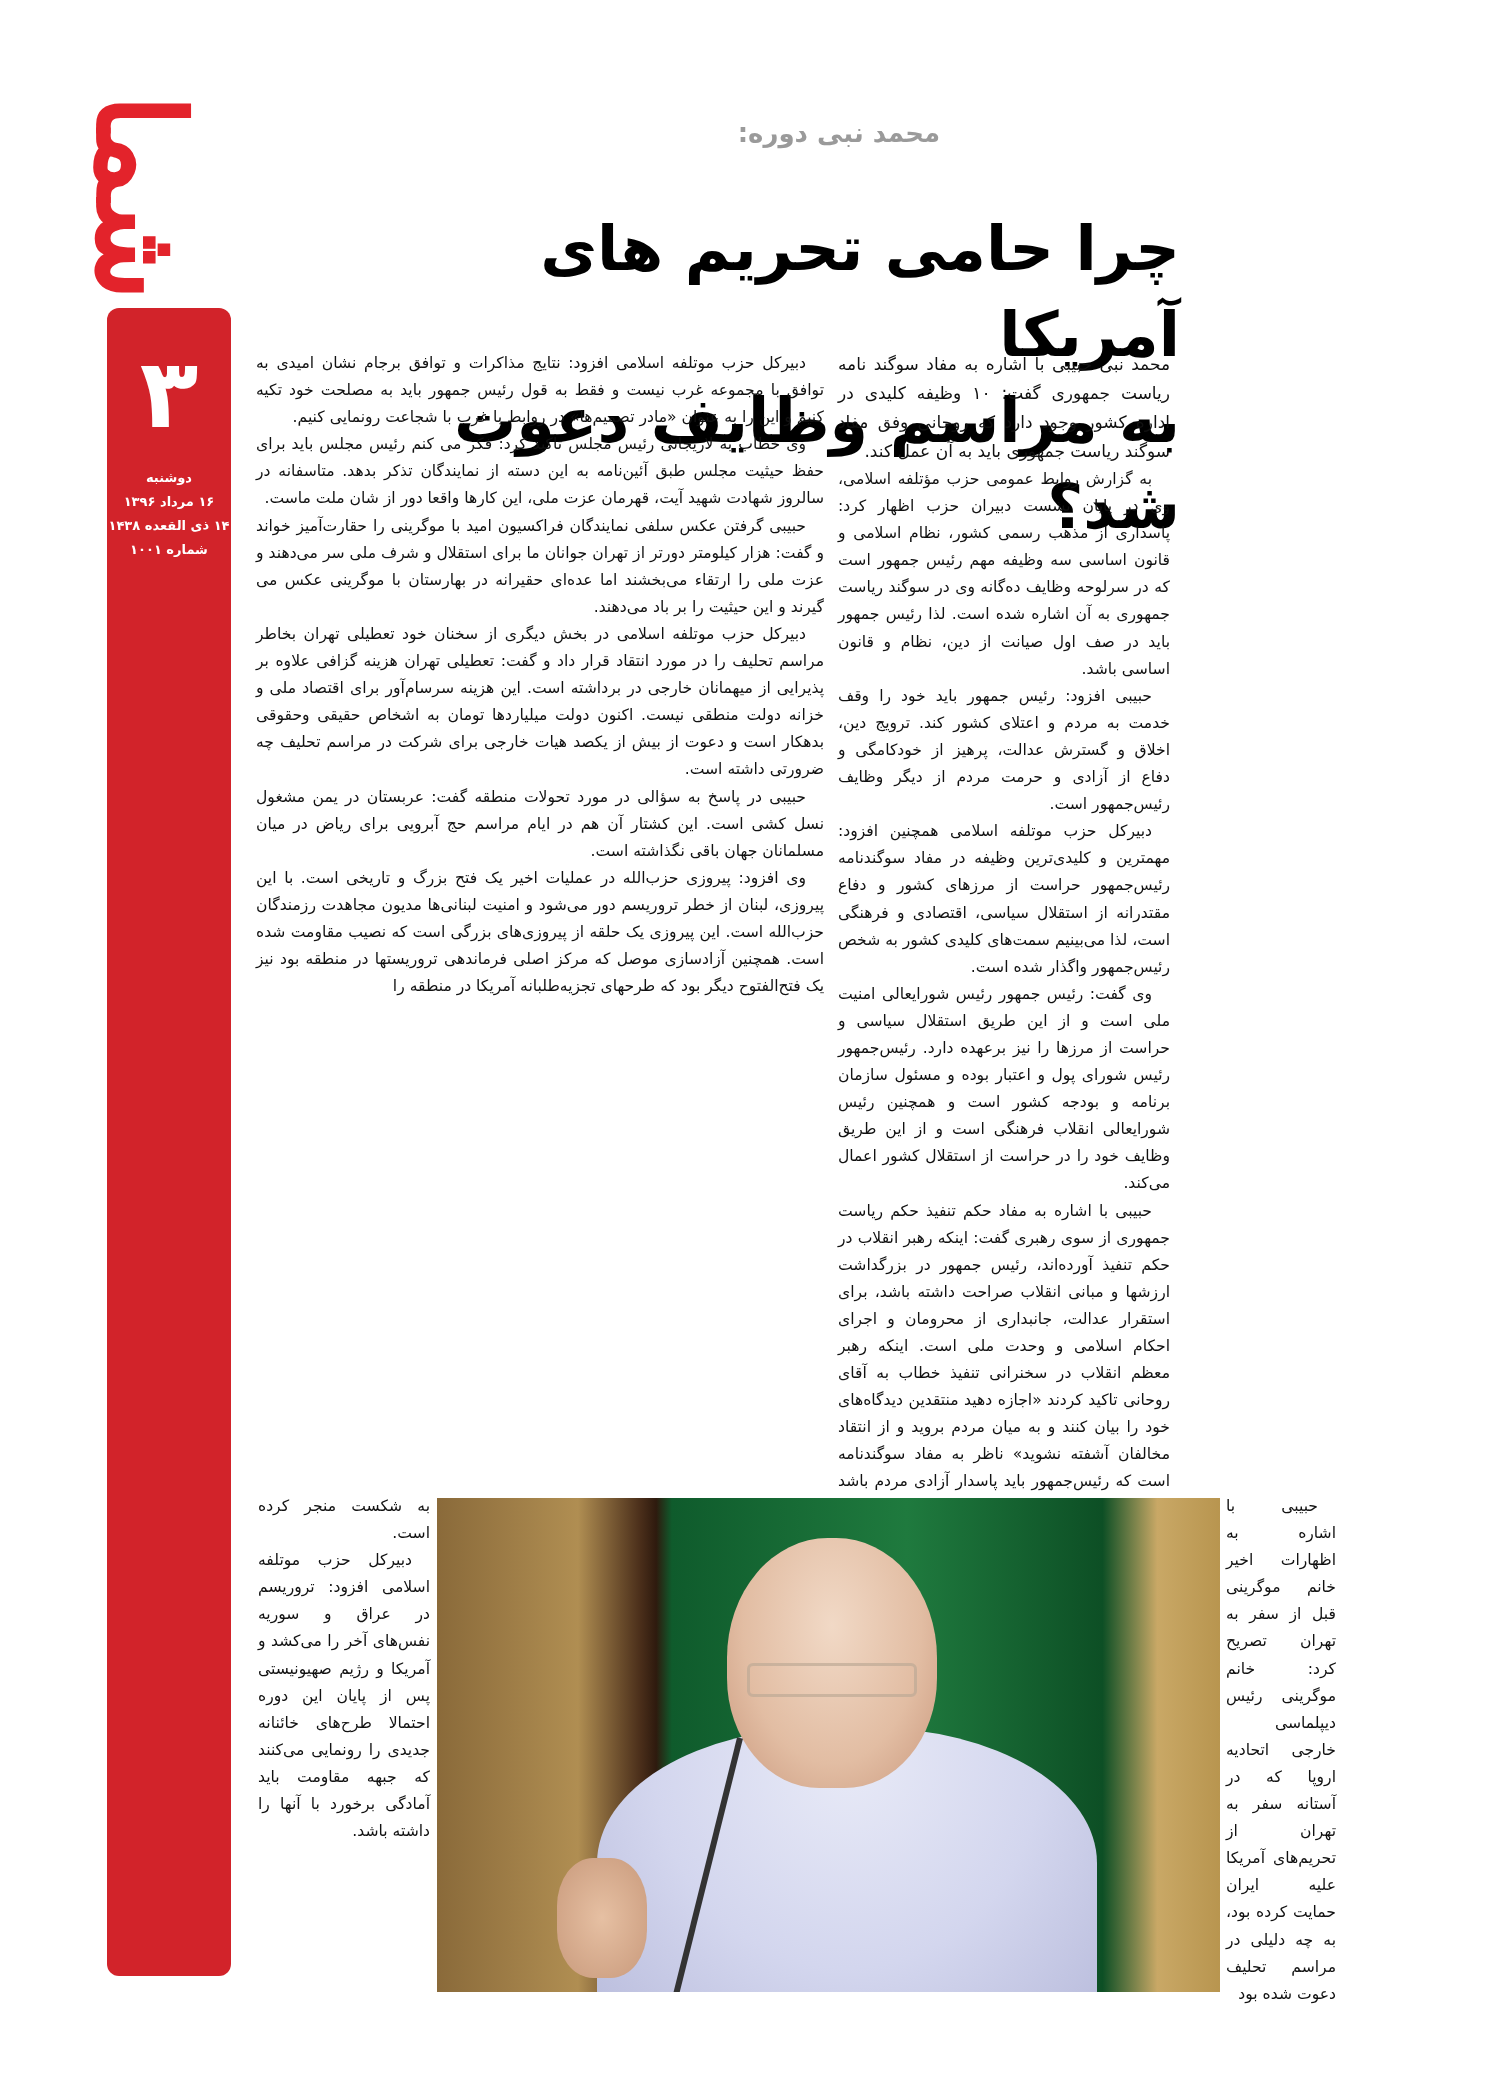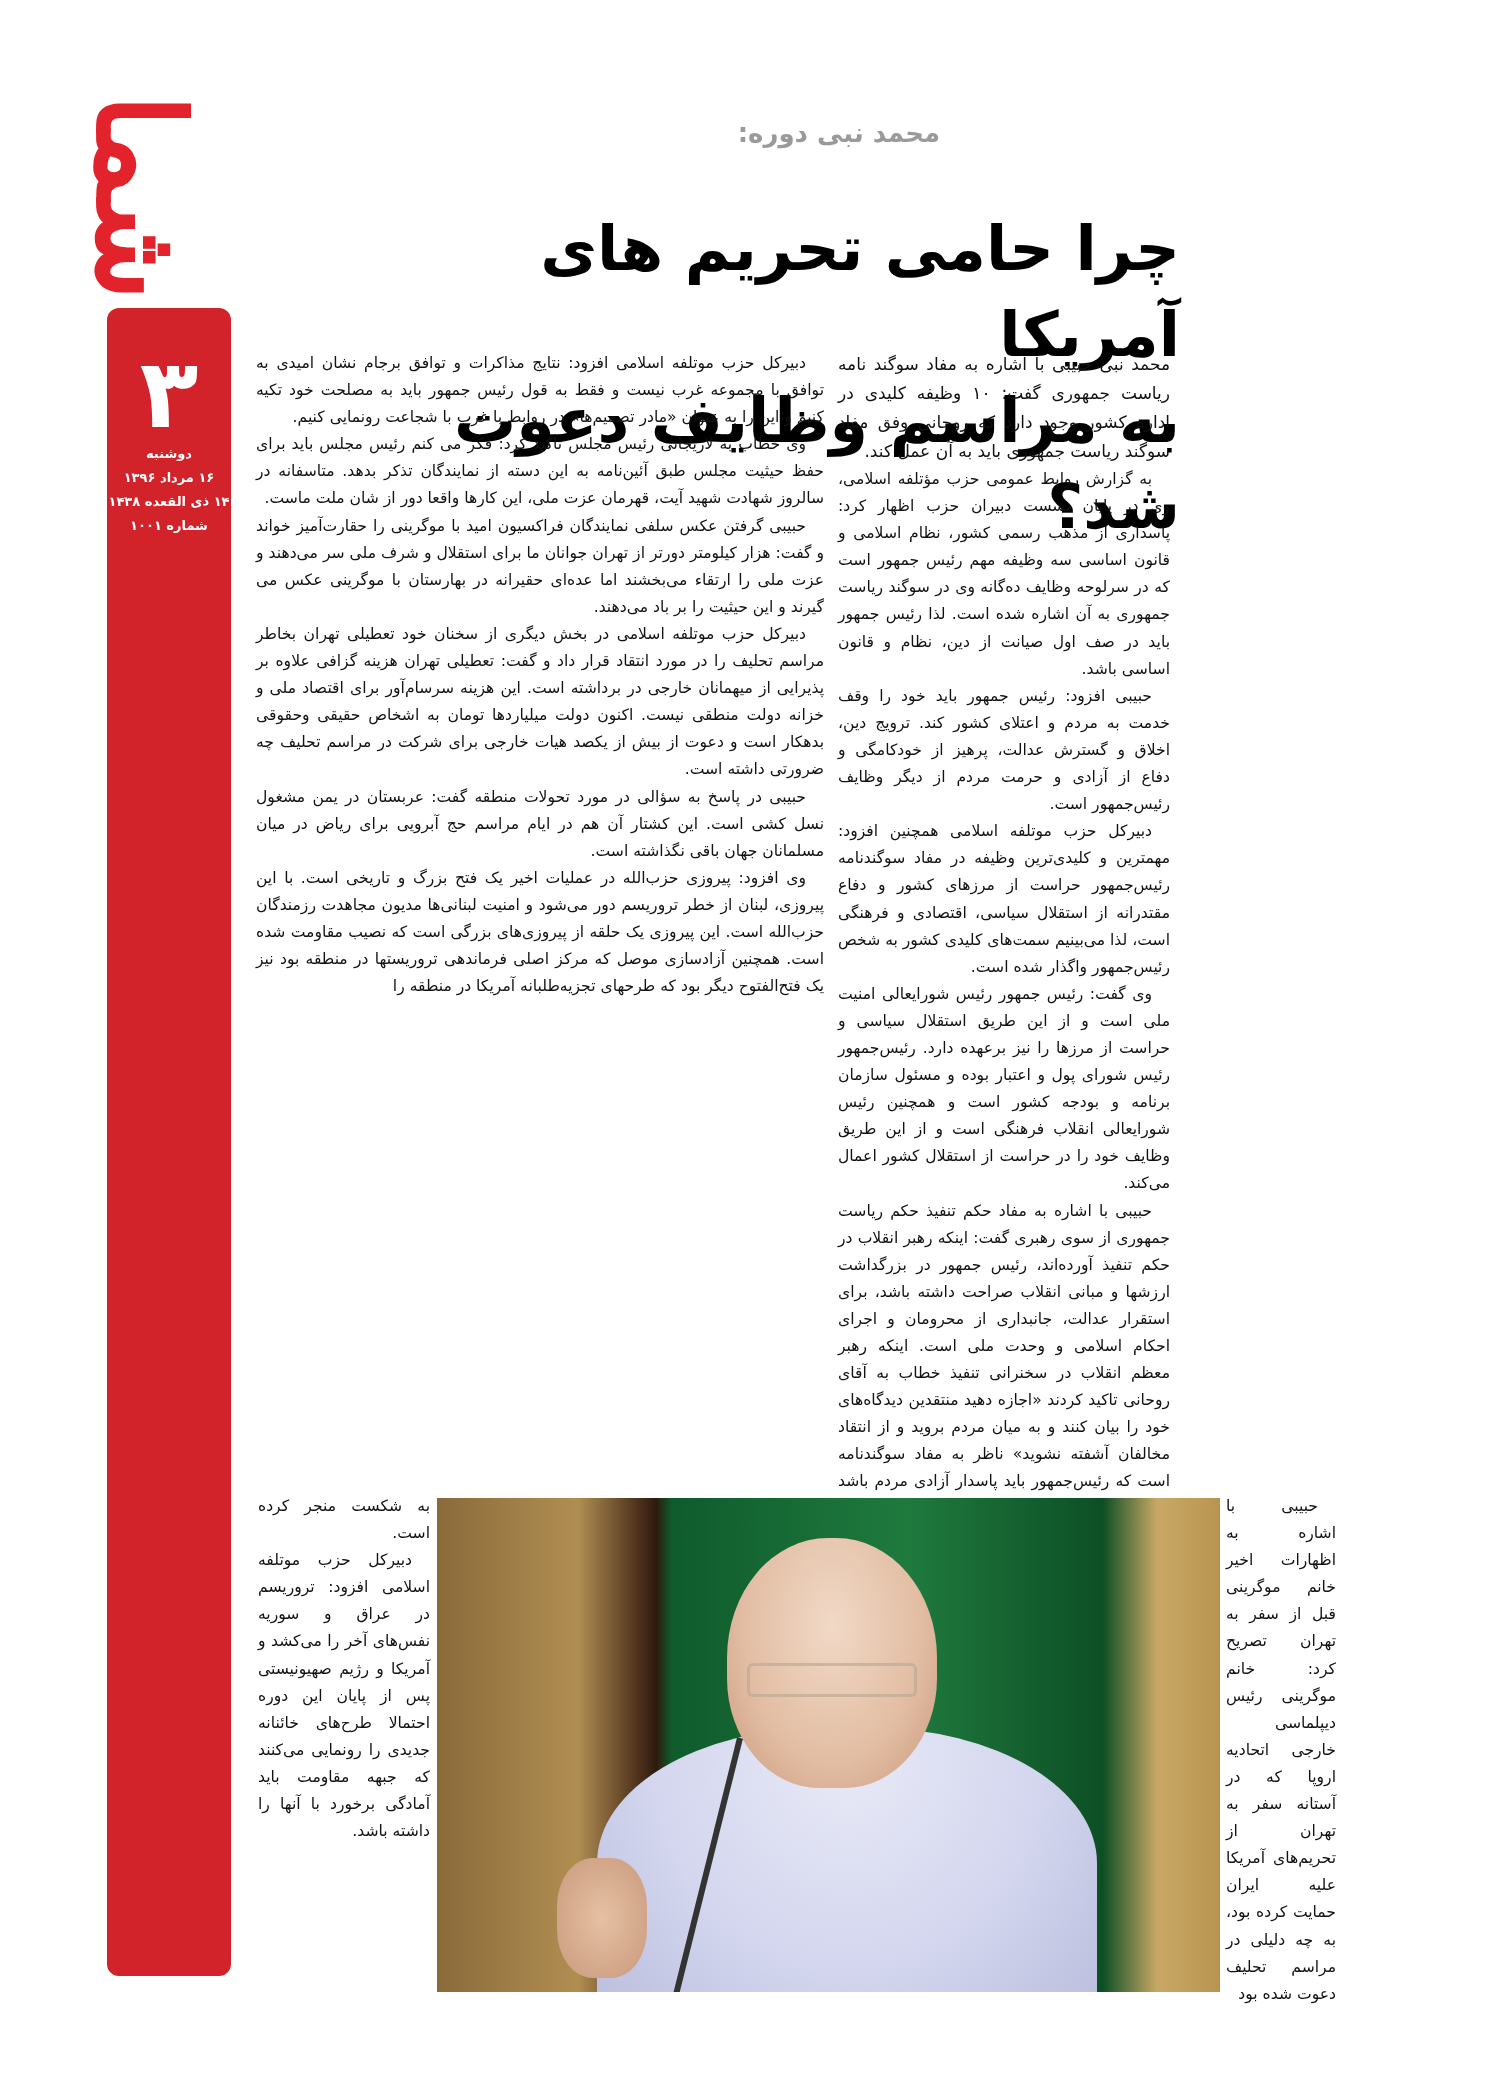--- a/index.html
+++ b/index.html
@@ -12,21 +12,21 @@
     font-size: 120px; line-height: 190px; text-align: center;
     writing-mode: vertical-rl; direction: rtl;
   }
   .redbar {
     position: absolute; left: 107px; top: 308px; width: 124px; height: 1668px;
     background: #d2232a; border-radius: 12px; color: #fff; text-align: center;
     direction: rtl;
   }
   .redbar .pagenum { font-size: 96px; font-weight: bold; line-height: 1; margin-top: 38px; }
   .redbar .dateline { font-size: 13px; font-weight: bold; line-height: 24px; }
-  .redbar .dates { }
+  .redbar .dates { margin-top: 24px; }
 
   .kicker {
     position: absolute; right: 560px; top: 118px; width: 400px; text-align: right;
     direction: rtl; color: #9a9a9a; font-size: 26px; font-weight: bold;
     font-family: "DejaVu Sans", sans-serif;
   }
   .headline {
     position: absolute; left: 380px; top: 168px; width: 800px; text-align: right;
     direction: rtl; font-weight: bold; font-size: 62px; line-height: 86px; color: #000;
     font-family: "DejaVu Sans", sans-serif; letter-spacing: -1px; margin-top: 38px;

